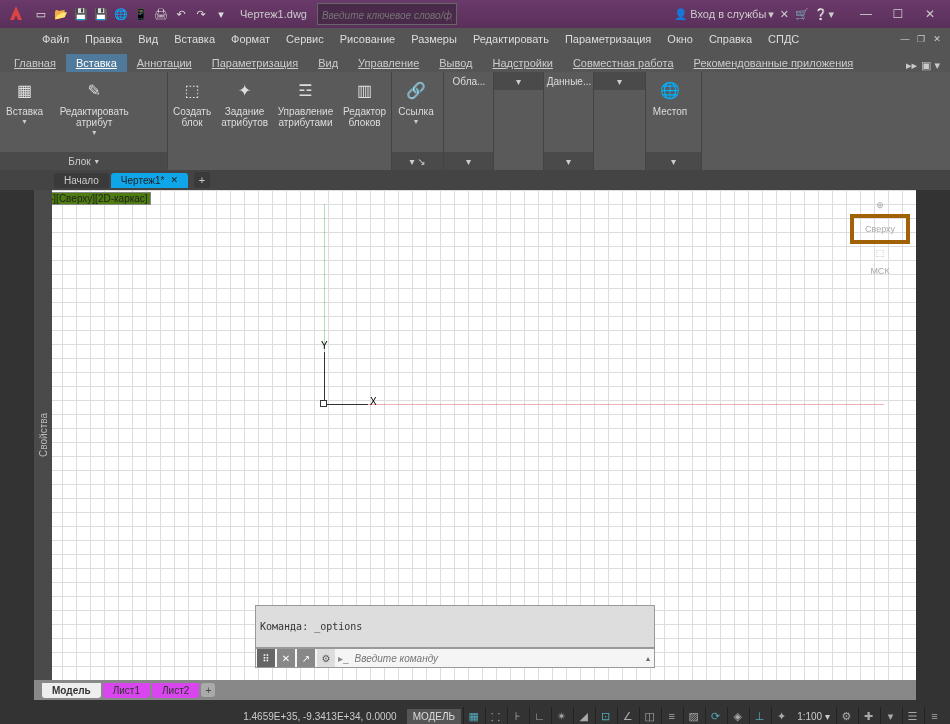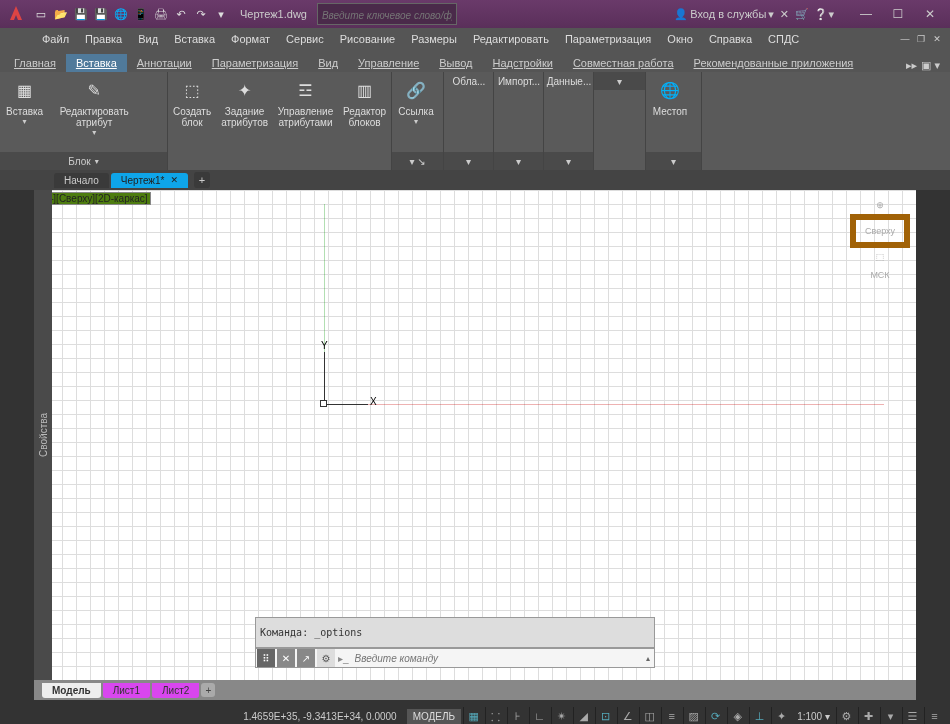--- a/index.html
+++ b/index.html
@@ -67,21 +67,21 @@
 .viewcube-area { position: absolute; right: 6px; top: 6px; width: 60px; }
 .vc-item { color: #aaa; font-size: 9px; text-align: center; padding: 4px 0; }
 
 
 .side-panel { position: absolute; top: 190px; bottom: 44px; width: 18px; background: #4a4a4a; display: flex; align-items: center; justify-content: center; }
 .side-panel.left { left: 34px; }
 .side-panel-text { color: #bbb; font-size: 10px; writing-mode: vertical-rl; transform: rotate(180deg); }
 
 
 .cmdline-wrap { position: absolute; bottom: 56px; left: 255px; width: 400px; }
-.cmd-history { background: #ddd; border: 1px solid #999; font-size: 10px; font-family: monospace; padding: 9px 4px; color: #333; }
+.cmd-history { background: #ddd; border: 1px solid #999; font-size: 10px; font-family: monospace; padding: 15px 4px; color: #333; }
 .cmd-input-row { background: #f5f5f5; border: 1px solid #999; display: flex; align-items: center; height: 20px; }
 .cmd-btn { width: 18px; height: 18px; background: #888; color: #fff; display: flex; align-items: center; justify-content: center; font-size: 10px; cursor: pointer; margin: 0 1px; }
 .cmd-input { flex: 1; border: none; background: transparent; font-size: 10px; font-style: italic; color: #888; padding: 0 4px; outline: none; }
 .cmd-expand { cursor: pointer; color: #666; font-size: 8px; padding: 0 4px; }
 
 
 .layout-tabs { position: absolute; bottom: 24px; left: 34px; right: 34px; height: 20px; background: #888; display: flex; align-items: center; padding-left: 8px; gap: 2px; }
 .layout-tab { font-size: 10px; padding: 2px 10px; background: #d946ef; color: #333; cursor: pointer; border-radius: 0 0 3px 3px; }
 .layout-tab.active { background: #eee; font-weight: bold; }
 .layout-add { width: 14px; height: 14px; background: #aaa; color: #444; display: flex; align-items: center; justify-content: center; cursor: pointer; font-size: 10px; border-radius: 3px; }
@@ -231,25 +231,20 @@
 
   <div class="panel-group" style="width:50px">
       <div class="panel-buttons">
         <div class="panel-btn narrow-btn">
           <div class="panel-btn-label">Обла</div>
         </div>
       </div>
       <div class="panel-footer">▾</div>
     </div>
   <div class="panel-group" style="width:50px">
-      <div class="panel-buttons">
-        <div class="panel-btn narrow-btn">
-          <div class="panel-btn-label">Импорт</div>
-        </div>
-      </div>
       <div class="panel-footer">▾</div>
     </div>
   <div class="panel-group" style="width:50px">
       <div class="panel-buttons">
         <div class="panel-btn narrow-btn">
           <div class="panel-btn-label">Данные</div>
         </div>
       </div>
       <div class="panel-footer">▾</div>
     </div>
@@ -285,21 +280,21 @@
     <div class="ucs-y-green"></div>
     <div class="ucs-x-red"></div>
     <div class="ucs-y"></div>
     <div class="ucs-x"></div>
     <div class="ucs-origin"></div>
     <div class="ucs-xlabel">X</div>
     <div class="ucs-ylabel">Y</div>
   </div>
   <div class="viewcube-area">
     <div class="vc-item">⊕</div>
-    <div class="vc-item" style="border:6px solid #a16207;padding:6px 2px">Сверху</div>
+    <div class="vc-item" style="border:4px solid #a16207;padding:6px 2px">Сверху</div>
     <div class="vc-item">⬚</div>
     <div class="vc-item">МСК</div>
   </div>
 </div>
 
 <div class="side-panel left">
   <div class="side-panel-text">Свойства</div>
 </div>
 
 <div class="cmdline-wrap">

